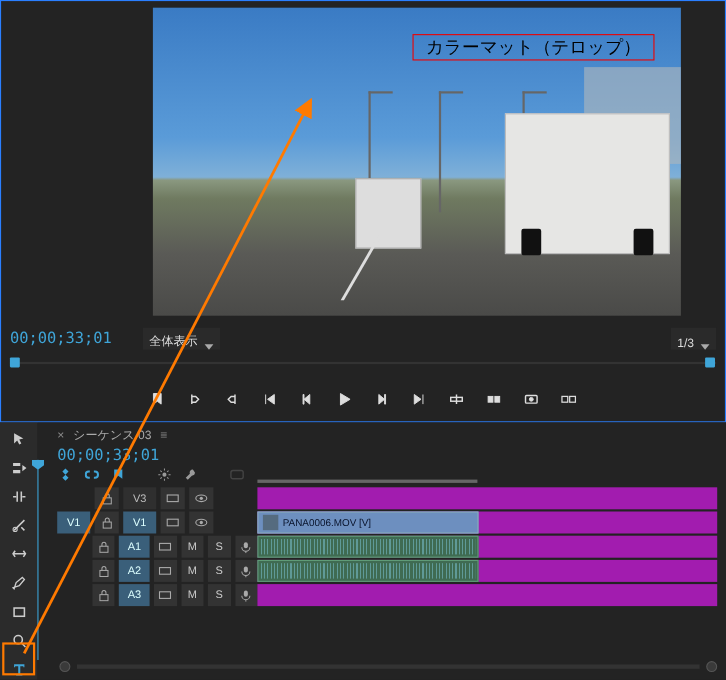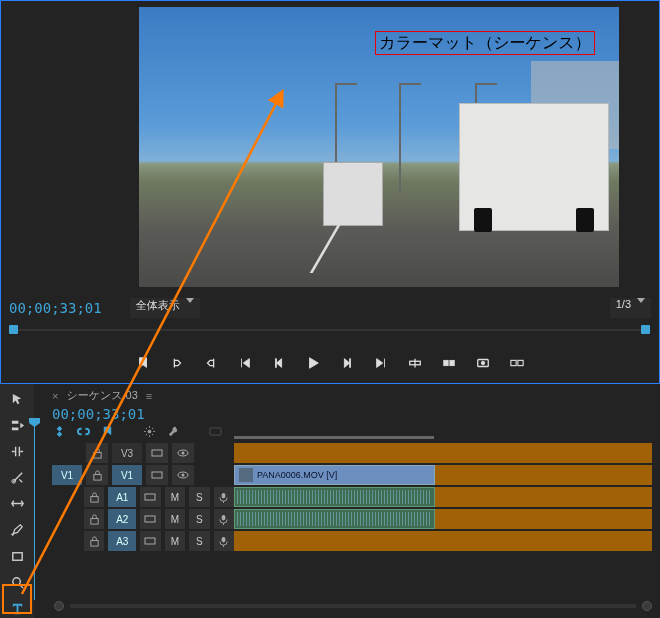--- a/index.html
+++ b/index.html
@@ -78,21 +78,21 @@
 
 
 .mon-ctrl {
   position: absolute; left: 8px; top: 296px; right: 8px; height: 22px;
   display: flex; align-items: center; gap: 4px;
 }
 .timecode {
   color: #3fa5d8; font-family: monospace; font-size: 14px;
 }
 .dropdown {
-  background: #2a2a2a; height: 20px; display: inline-flex; align-items: flex-start;
+  background: #2a2a2a; height: 20px; display: inline-flex; align-items: flex-end;
   padding: 0 6px; gap: 6px; color: #ddd; font-size: 11px;
 }
 .chev {
   width: 0; height: 0; border-left: 4px solid transparent; border-right: 4px solid transparent;
   border-top: 5px solid #aaa;
 }
 .scrubber {
   position: absolute; left: 8px; right: 8px; top: 322px; height: 14px;
 }
 .scrubber .rail {
@@ -183,21 +183,21 @@
 }
 .th .lock  { width: 22px; }
 .th .label { width: 30px; background: #2f2f2f; color: #bbb; }
 .th .label.on { background: #3a5f7a; color: #dff; }
 .th .src   { width: 30px; background: #3a5f7a; color: #dff; }
 .th .tgl   { width: 22px; }
 .th .mute  { width: 22px; }
 .th .solo  { width: 22px; }
 .th .mic   { width: 22px; }
 .track-lane {
-  position: absolute; left: 182px; right: 0; top: 1px; bottom: 1px; background: #a16207;
+  position: absolute; left: 182px; right: 0; top: 1px; bottom: 1px; background: #a21caf;
 }
 .clip {
   position: absolute; top: 0; bottom: 0; background: #6d8fbf; border: 1px solid #8ab;
   display: flex; align-items: center; padding-left: 4px; font-size: 9px; color: #08122a;
   overflow: hidden;
 }
 .clip .thumb {
   width: 14px; height: 14px; margin-right: 4px; background: #556b7f;
   display: inline-block;
 }
@@ -241,21 +241,21 @@
         <div class="arm"></div>
       </div>
     <div class="truck-mid"></div>
     <div class="truck-right">
       <div class="wheel l"></div>
         <div class="wheel r"></div>
     </div>
     <div class="roadline"></div>
 
     <div class="telop-box">
-      <span>カラーマット（シーケンス）</span>
+      <span>カラーマット（テロップ）</span>
     </div>
   </div>
 
   <div class="mon-ctrl">
     <span class="timecode">00;00;33;01</span>
     <span style="width:20px"></span>
     <div class="dropdown">
       <span>全体表示</span>
       <span class="chev"></span>
     </div>

